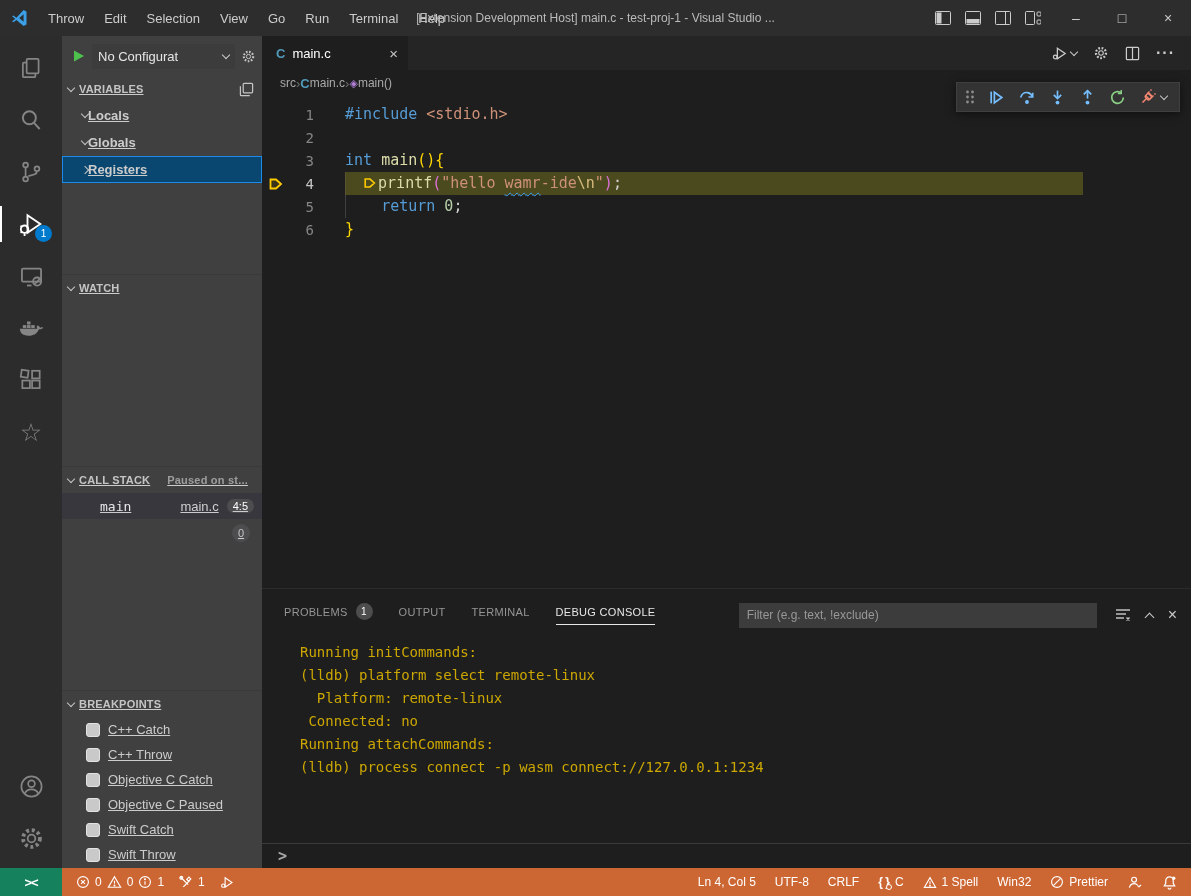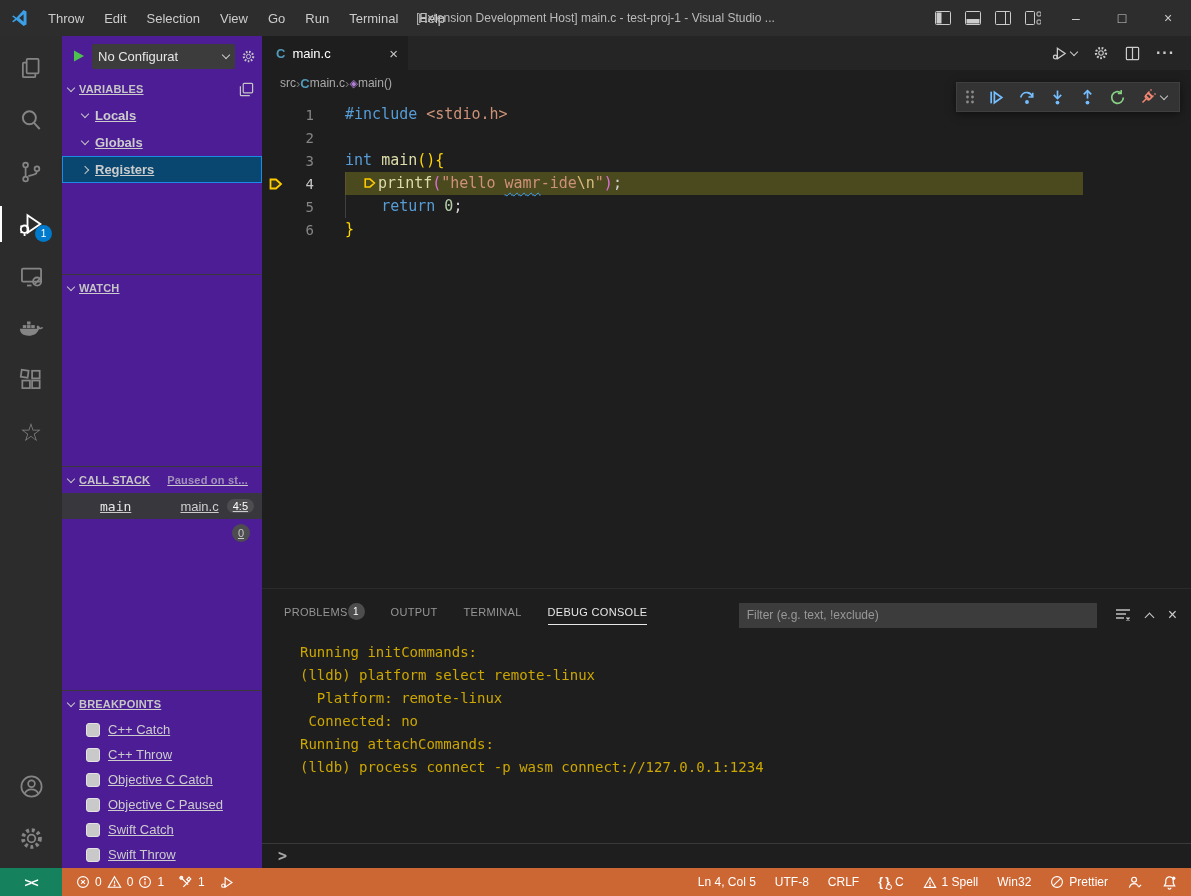--- a/index.html
+++ b/index.html
@@ -22,32 +22,32 @@
   
   .actbar { width:62px; background:#2C2C2C; display:flex; flex-direction:column; align-items:center; padding-top:6px; }
   .act-item { width:62px; height:52px; display:flex; align-items:center; justify-content:center; position:relative; color:#858585; }
   .act-item.active { color:#FFFFFF; }
   .act-item.active::before { content:""; position:absolute; left:0; top:8px; bottom:8px; width:2px; background:#FFFFFF; }
   .act-badge { position:absolute; right:10px; bottom:8px; min-width:17px; height:17px; border-radius:50%; background:#007ACC; color:#fff; font-size:10px; display:flex; align-items:center; justify-content:center; }
   .act-bottom { margin-top:auto; margin-bottom:4px; display:flex; flex-direction:column; align-items:center; }
   .star-glyph { font-size:25px; line-height:1; }
 
   
-  .sidebar { width:200px; background:#4c1d95; display:flex; flex-direction:column; color:#CCCCCC; }
+  .sidebar { width:200px; background:#404040; display:flex; flex-direction:column; color:#CCCCCC; }
   .side-toolbar { height:40px; display:flex; align-items:center; padding:0 6px 0 10px; gap:6px; }
   .cfg-select { flex:1; height:25px; background:#3C3C3C; border-radius:2px; display:flex; align-items:center; padding:0 6px; font-size:13px; color:#E6E6E6; white-space:nowrap; overflow:hidden; }
   .cfg-select .lbl { overflow:hidden; text-overflow:clip; flex:1; }
   .sec-head { height:26px; display:flex; align-items:center; gap:5px; padding:0 8px 0 6px; font-size:11px; font-weight:bold; color:#C5C5C5; letter-spacing:.2px; }
   .sec-head .title { white-space:nowrap; }
   .tw { width:6px; height:6px; border-right:1.3px solid #C5C5C5; border-bottom:1.3px solid #C5C5C5; display:inline-block; flex:0 0 auto; }
   .tw.down { transform:rotate(45deg); margin-top:-3px; }
   .tw.right { transform:rotate(-45deg); }
   .side-sec { border-top:1px solid #3A3A3A;text-decoration:underline; }
   .side-sec.first { border-top:none; }
-  .tree-row { height:27px; display:flex; align-items:center; gap:7px; padding-left:20px; font-size:13px; font-weight:bold; color:#CCCCCC; }
+  .tree-row { height:27px; display:flex; align-items:center; padding-left:20px; font-size:13px; font-weight:bold; color:#CCCCCC; }
   .tree-row.selected { background:#094771; outline:1px solid #1E8AE8; outline-offset:-1px; }
   .cs-status { margin-left:12px; font-size:11px; font-weight:bold; color:#CCCCCCAA; white-space:nowrap; overflow:hidden; text-overflow:ellipsis; }
   .cs-row { height:26px; background:#37373D; display:flex; align-items:center; font-size:13px; }
   .cs-name { font-family:"DejaVu Sans Mono", monospace; padding-left:38px; color:#E8E8E8; }
   .cs-file { margin-left:auto; color:#CFCFCF; }
   .cs-pill { background:#4D4D50; border-radius:9px; font-size:11px; color:#fff; padding:1px 6px; margin:0 8px 0 8px; }
   .cs-badge-row { height:28px; display:flex; justify-content:flex-end; align-items:center; padding-right:12px; }
   .round-badge { min-width:18px; height:18px; border-radius:50%; background:#4D4D50; color:#C5C5C5; font-size:11px; display:flex; align-items:center; justify-content:center; }
   .bp-row { height:25px; display:flex; align-items:center; gap:8px; padding-left:24px; font-size:13px; color:#CCCCCC; }
   .bp-box { width:14px; height:14px; background:#C9C9C9; border:1px solid #E3E3E3; border-radius:3px; flex:0 0 auto; }
@@ -75,21 +75,21 @@
   .tok-kw { color:#569CD6; } .tok-fn { color:#DCDCAA; } .tok-str { color:#CE9178; }
   .tok-esc { color:#D7BA7D; } .tok-num { color:#B5CEA8; } .tok-br { color:#FFD700; } .tok-br2 { color:#DA70D6; }
   .squiggle { text-decoration:underline; text-decoration-style:wavy; text-decoration-color:#3BA3FF; text-decoration-thickness:1px; text-underline-offset:4px; }
   .inline-arrow { display:inline-block; vertical-align:-2px; margin-right:1px; }
 
   .dbg-toolbar { position:absolute; top:46px; right:11px; width:224px; height:30px; background:#333333; border:1px solid #3F3F3F; box-shadow:0 2px 8px rgba(0,0,0,.5); display:flex; align-items:center; gap:13px; padding:0 8px; z-index:5; }
 
   
   .panel { height:280px; background:#1E1E1E; border-top:1px solid #2B2B2B; position:relative; display:flex; flex-direction:column; }
   .panel-head { height:46px; display:flex; align-items:center; padding:6px 14px 0 22px; }
-  .ptab { font-size:11px; color:#969696; margin-right:26px; display:flex; align-items:center; padding-bottom:6px; border-bottom:1px solid transparent; letter-spacing:.3px; }
+  .ptab { font-size:11px; color:#969696; margin-right:26px; display:flex; align-items:center; gap:8px; padding-bottom:6px; border-bottom:1px solid transparent; letter-spacing:.3px; }
   .ptab.active { color:#E7E7E7; border-bottom-color:#E7E7E7; }
   .ptab-badge { min-width:17px; height:17px; border-radius:50%; background:#4D4D4D; color:#FFFFFF; font-size:10px; display:flex; align-items:center; justify-content:center; }
   .pfilter { margin-left:auto; width:358px; height:25px; background:#3C3C3C; border:none; color:#0ea5e9; font-size:12px; padding:0 8px; font-family:"Liberation Sans", sans-serif; }
   .pfilter::placeholder { color:#989898; }
   .phead-icons { display:flex; align-items:center; gap:15px; margin-left:18px; color:#CCCCCC; }
   .panel-body { padding:6px 0 0 38px; font-family:"DejaVu Sans Mono", monospace; font-size:14px; line-height:23px; color:#CCA700; }
   .pline { white-space:pre; }
   .prompt-row { position:absolute; left:0; right:0; bottom:0; height:25px; border-top:1px solid #3A3A3A; display:flex; align-items:center; padding-left:16px; }
   .prompt { color:#A8A8A8; font-family:"DejaVu Sans Mono", monospace; font-size:15px; font-weight:bold; }
 

